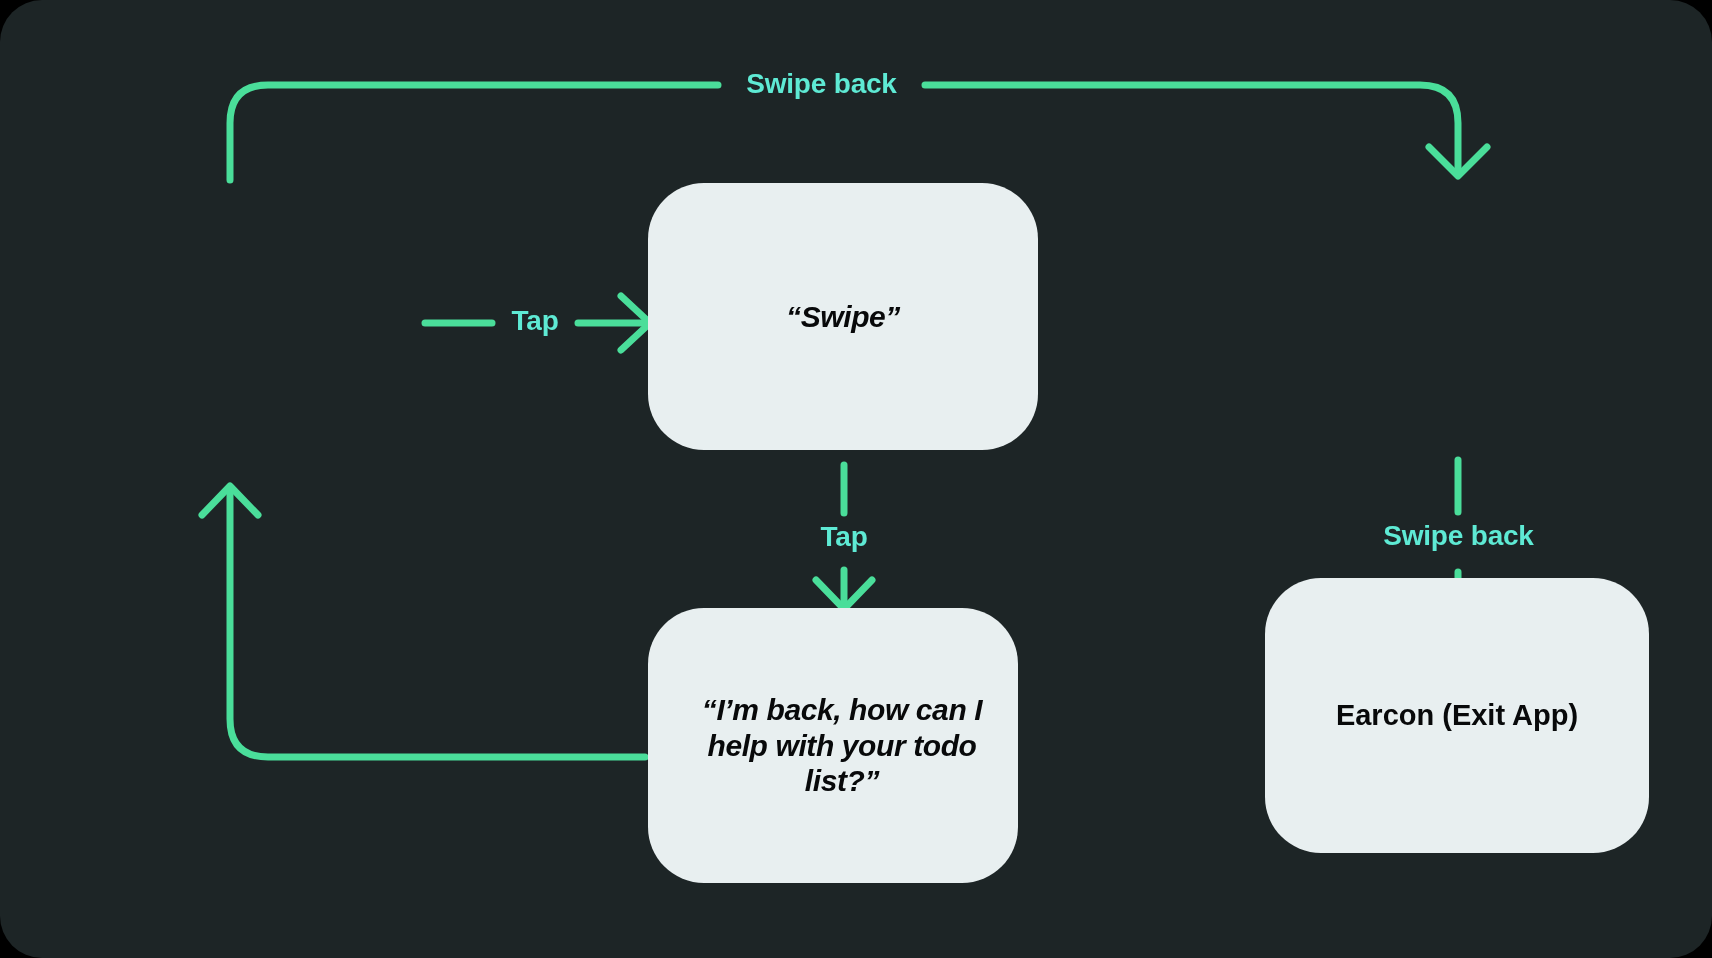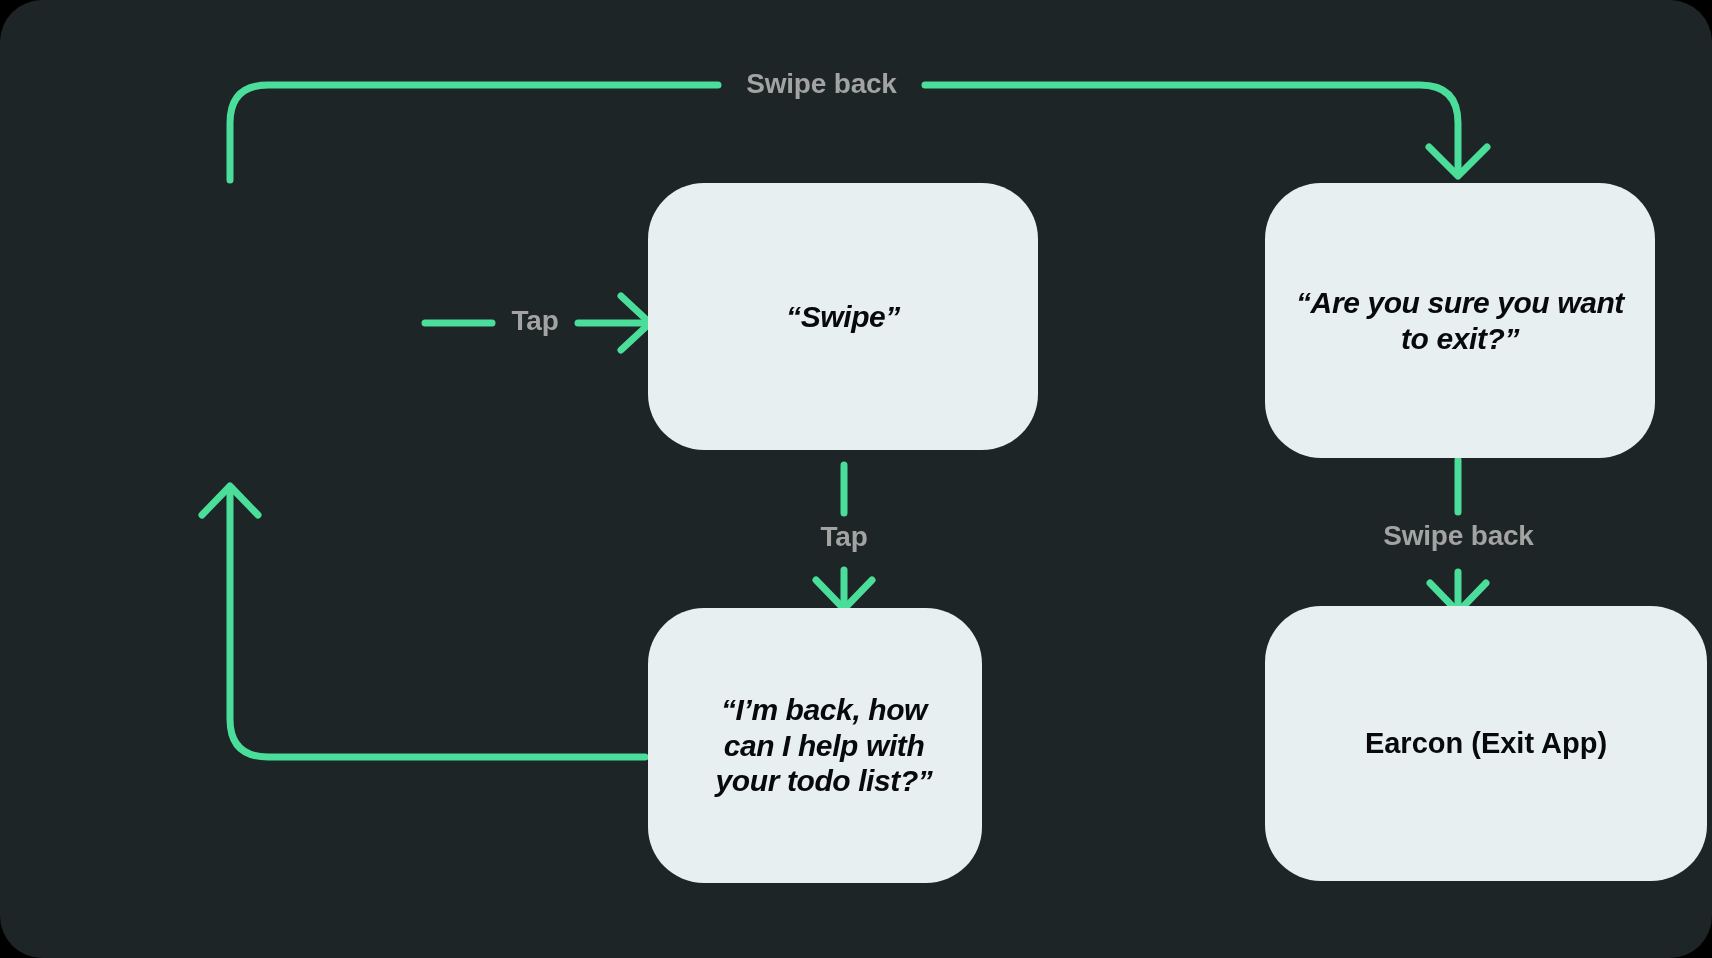--- a/index.html
+++ b/index.html
@@ -7,21 +7,21 @@
        font-family:"Liberation Sans","DejaVu Sans",sans-serif;}
   #canvas{position:absolute;left:0;top:0;width:1712px;height:958px;
           background:#1d2526;border-radius:42px;overflow:hidden;}
   .node{position:absolute;background:#e8eff0;border-radius:56px;
         display:flex;align-items:center;justify-content:center;
         box-sizing:border-box;padding:0 26px;}
   .node-label{color:#08090a;font-weight:bold;font-style:italic;
               font-size:30px;line-height:1.18;text-align:center;
               letter-spacing:-0.4px;}
   .node-label.plain{font-style:normal;font-size:29px;letter-spacing:0;}
-  .edge-label{position:absolute;color:#a3a3a3;font-weight:bold;
+  .edge-label{position:absolute;color:#5eead4;font-weight:bold;
               font-size:28px;letter-spacing:-0.2px;white-space:nowrap;
               text-align:center;}
   svg.wires{position:absolute;left:0;top:0;width:1712px;height:958px;
             overflow:visible;pointer-events:none;}
   svg.wires path{fill:none;stroke:#4ade9a;stroke-width:7;
                  stroke-linecap:round;stroke-linejoin:round;}
 </style>
 </head>
 <body>
 
@@ -47,29 +47,26 @@
     <path d="M 1458 460 L 1458 512"></path>
     <path d="M 1458 572 L 1458 608"></path>
     <path d="M 1430 583 L 1458 612 L 1486 583"></path>
   </svg>
 
 
   <div class="node" style="left:648px;top:183px;width:390px;height:267px;">
     <span class="node-label">“Swipe”</span>
   </div>
 
-  <div class="node" style="left:1265px;top:183px;width:390px;height:275px;">
-    <span class="node-label">“Are you sure you want to exit?”</span>
-  </div>
 
-  <div class="node" style="left:648px;top:608px;width:334px;height:275px;padding-left:44px;">
+  <div class="node" style="left:648px;top:608px;width:370px;height:275px;padding-left:44px;">
     <span class="node-label">“I’m back, how can I help with your todo list?”</span>
   </div>
 
-  <div class="node" style="left:1265px;top:606px;width:442px;height:275px;justify-content:center;">
+  <div class="node" style="left:1265px;top:578px;width:384px;height:275px;justify-content:center;">
     <span class="node-label plain">Earcon (Exit App)</span>
   </div>
 
   <div class="edge-label" style="left:718px;top:68px;width:207px;">
     <span>Swipe back</span>
   </div>
 
   <div class="edge-label" style="left:492px;top:305px;width:86px;">
     <span>Tap</span>
   </div>

